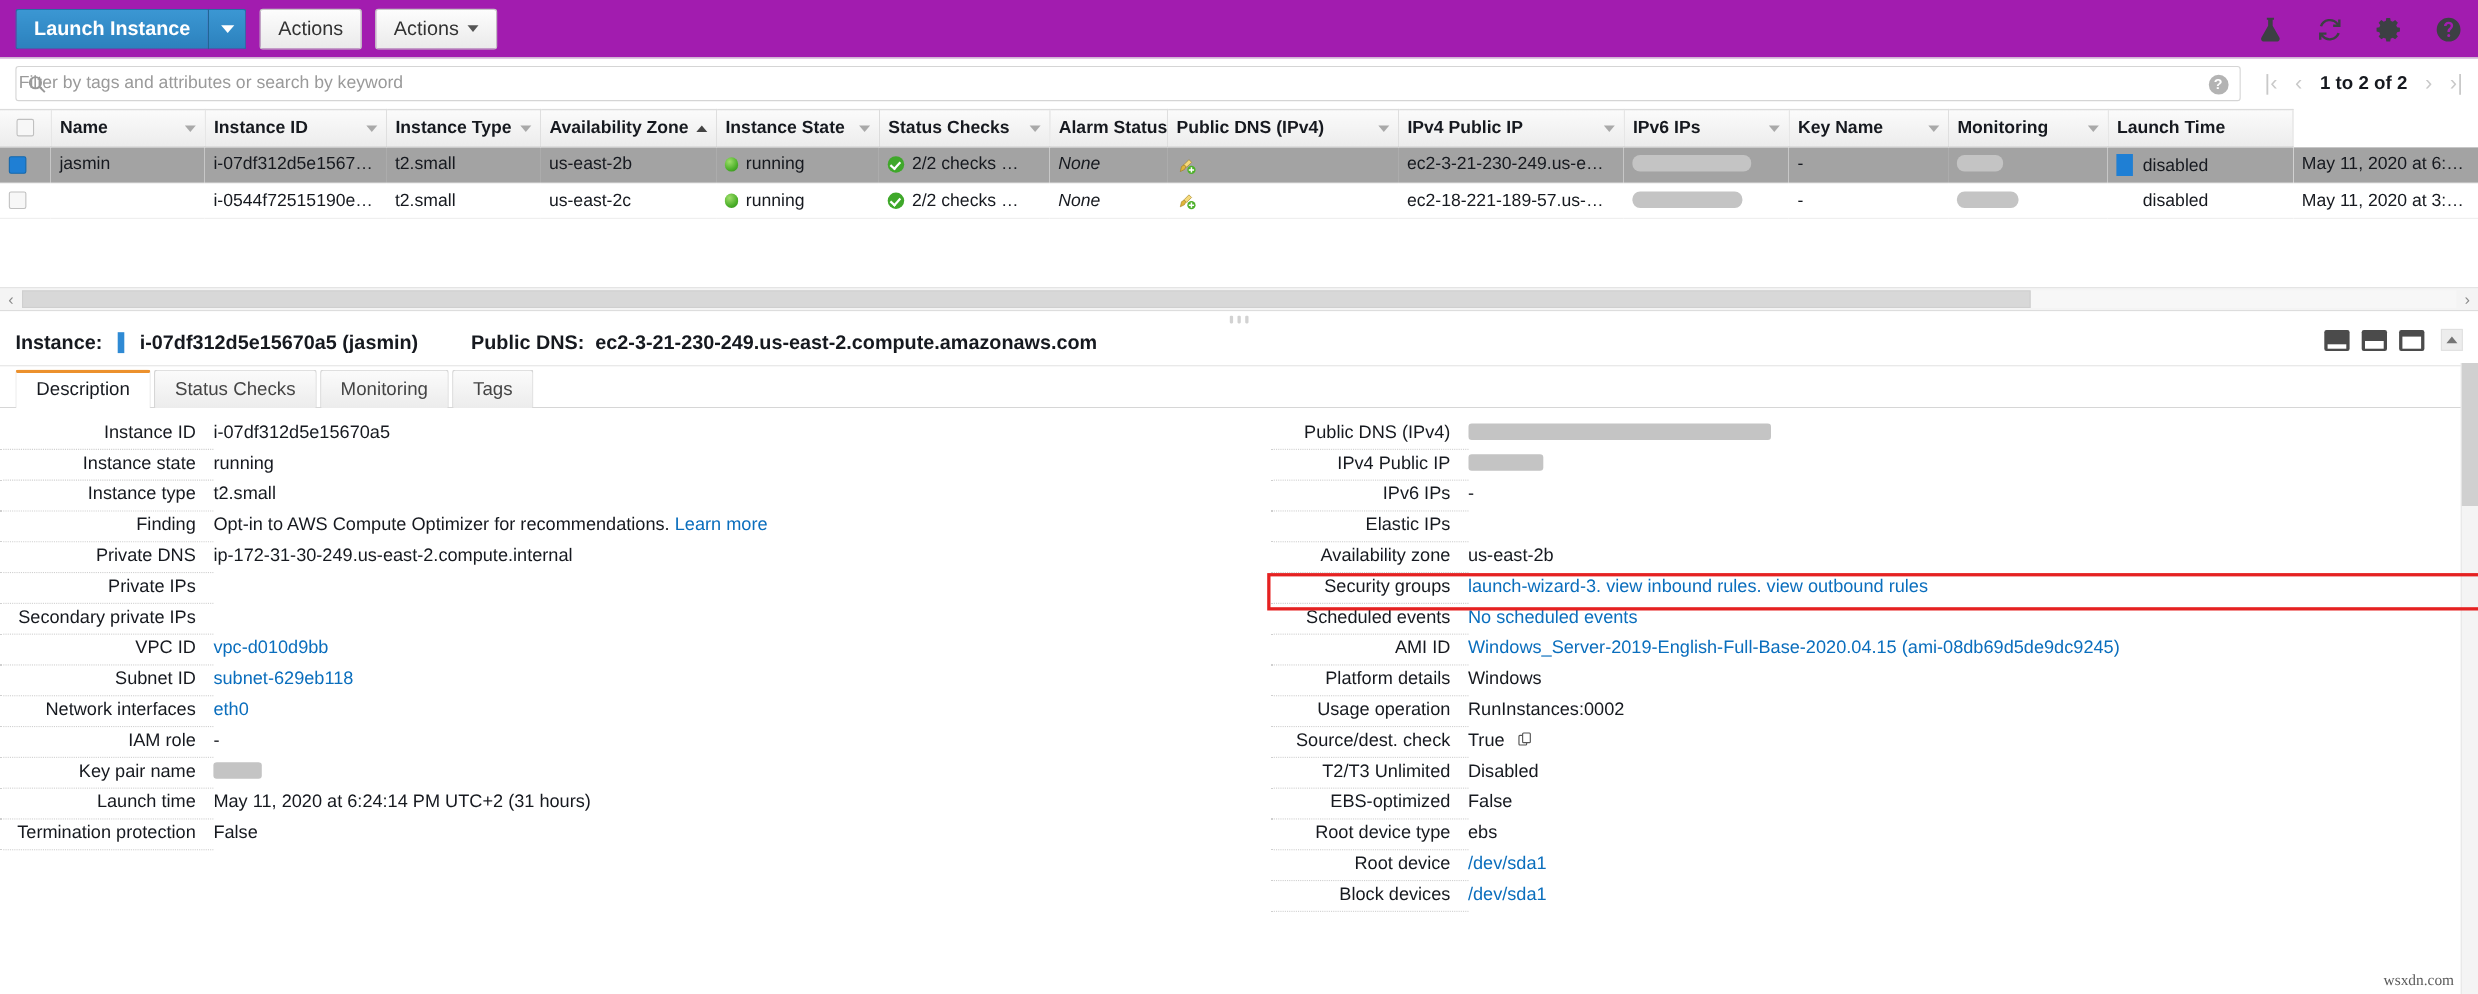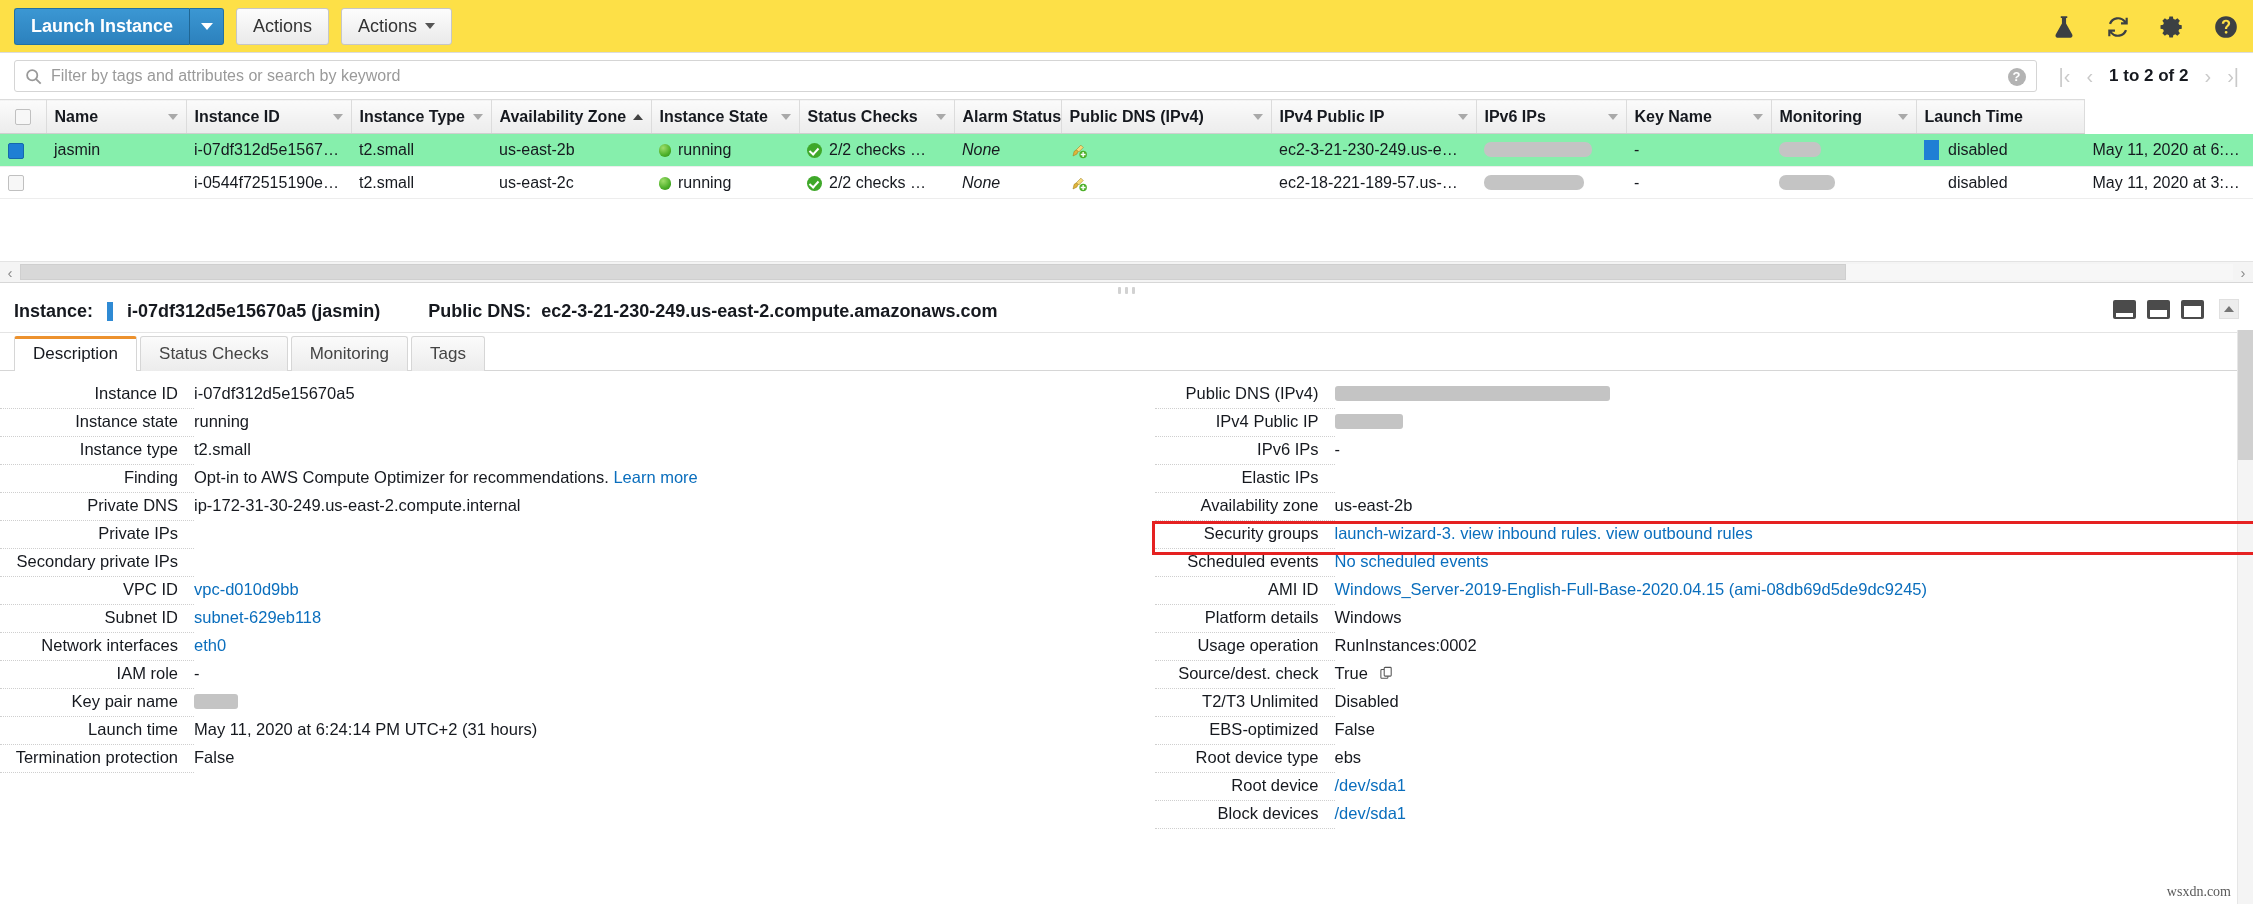--- a/index.html
+++ b/index.html
@@ -13,21 +13,21 @@
     overflow: hidden;
   }
 
   
   .toolbar {
     position: relative;
     height: 53px;
     display: flex;
     align-items: center;
     padding: 18px 14px;
-    background: #fde047;
+    background: #a21caf;
     border-bottom: 1px solid #dcdcdc;
   }
   .btn-group { display: flex; align-items: stretch; }
   .btn-primary {
     background: linear-gradient(to bottom, #3b97d3 0%, #2c81bd 100%);
     color: #fff;
     font-weight: bold;
     font-size: 18px;
     border: 1px solid #2271a3;
     border-right: 1px solid #1f6694;
@@ -90,21 +90,20 @@
   }
   .searchbox {
     flex: 1;
     position: relative;
     height: 32px;
     border: 1px solid #d5d5d5;
     border-radius: 3px;
     background: #fff;
     display: flex;
     align-items: center;
-    padding-left: 34px;
   }
   .searchbox .mag {
     position: absolute;
     left: 10px; top: 7px;
     width: 17px; height: 17px;
     stroke: #999; fill: none; stroke-width: 2.1;
   }
   .searchbox input {
     border: none; outline: none;
     width: 100%;
@@ -169,21 +168,21 @@
   table.instances tbody td {
     font-size: 16px;
     padding: 6px 8px;
     height: 32px;
     border-bottom: 1px solid #ededed;
     white-space: nowrap;
     overflow: hidden;
     text-overflow: ellipsis;
     color: #16191f;
   }
-  tr.sel td { background: #86efac; }
+  tr.sel td { background: #a3a3a3; }
   .cbx {
     width: 16px; height: 16px;
     border: 1px solid #c0c0c0;
     border-radius: 2px;
     background: #f7f7f7;
     display: inline-block;
     cursor: pointer;
     vertical-align: middle;
   }
   .cbx.checked { background: #1f7fd4; border-color: #1668ac; }

